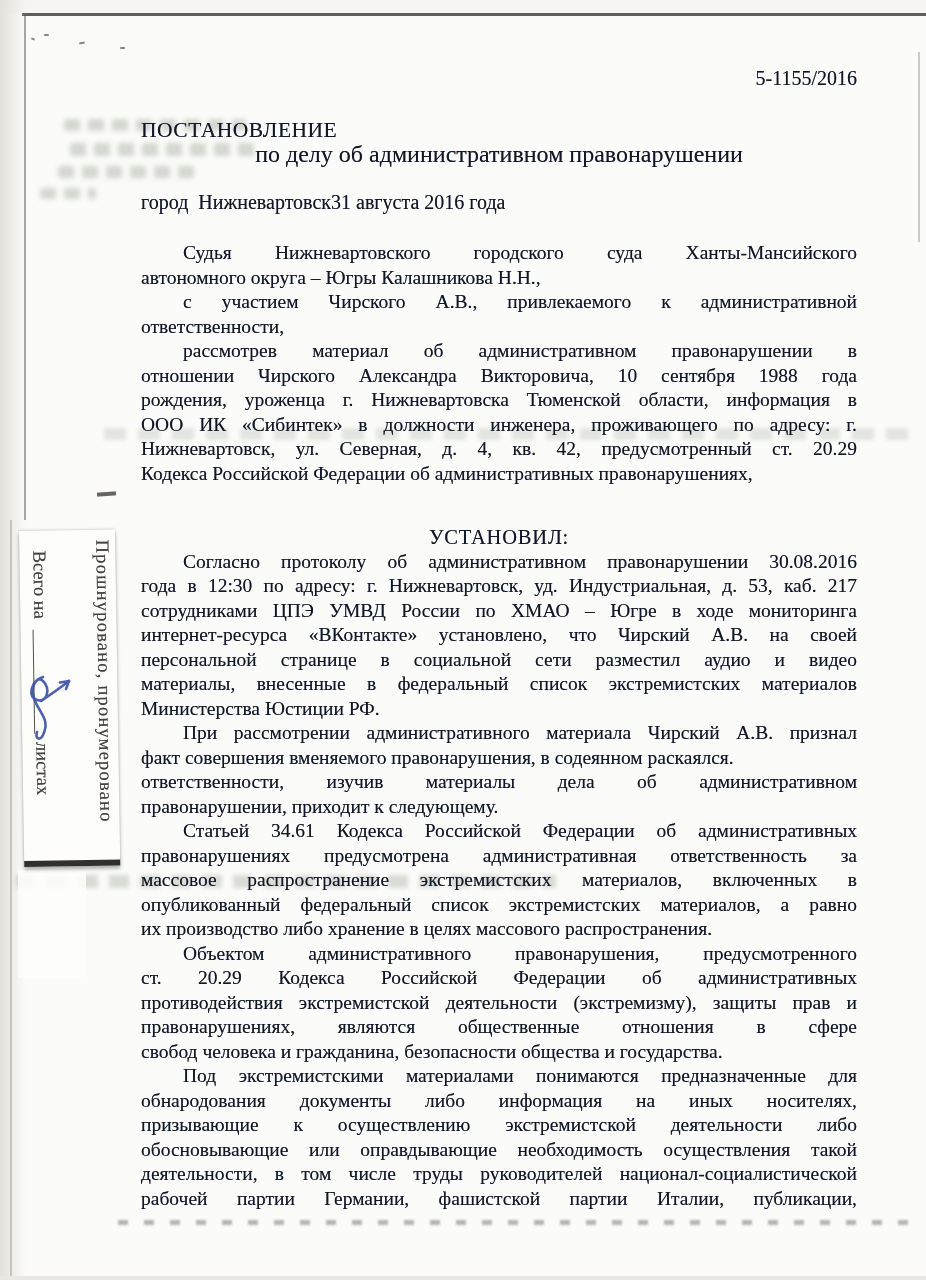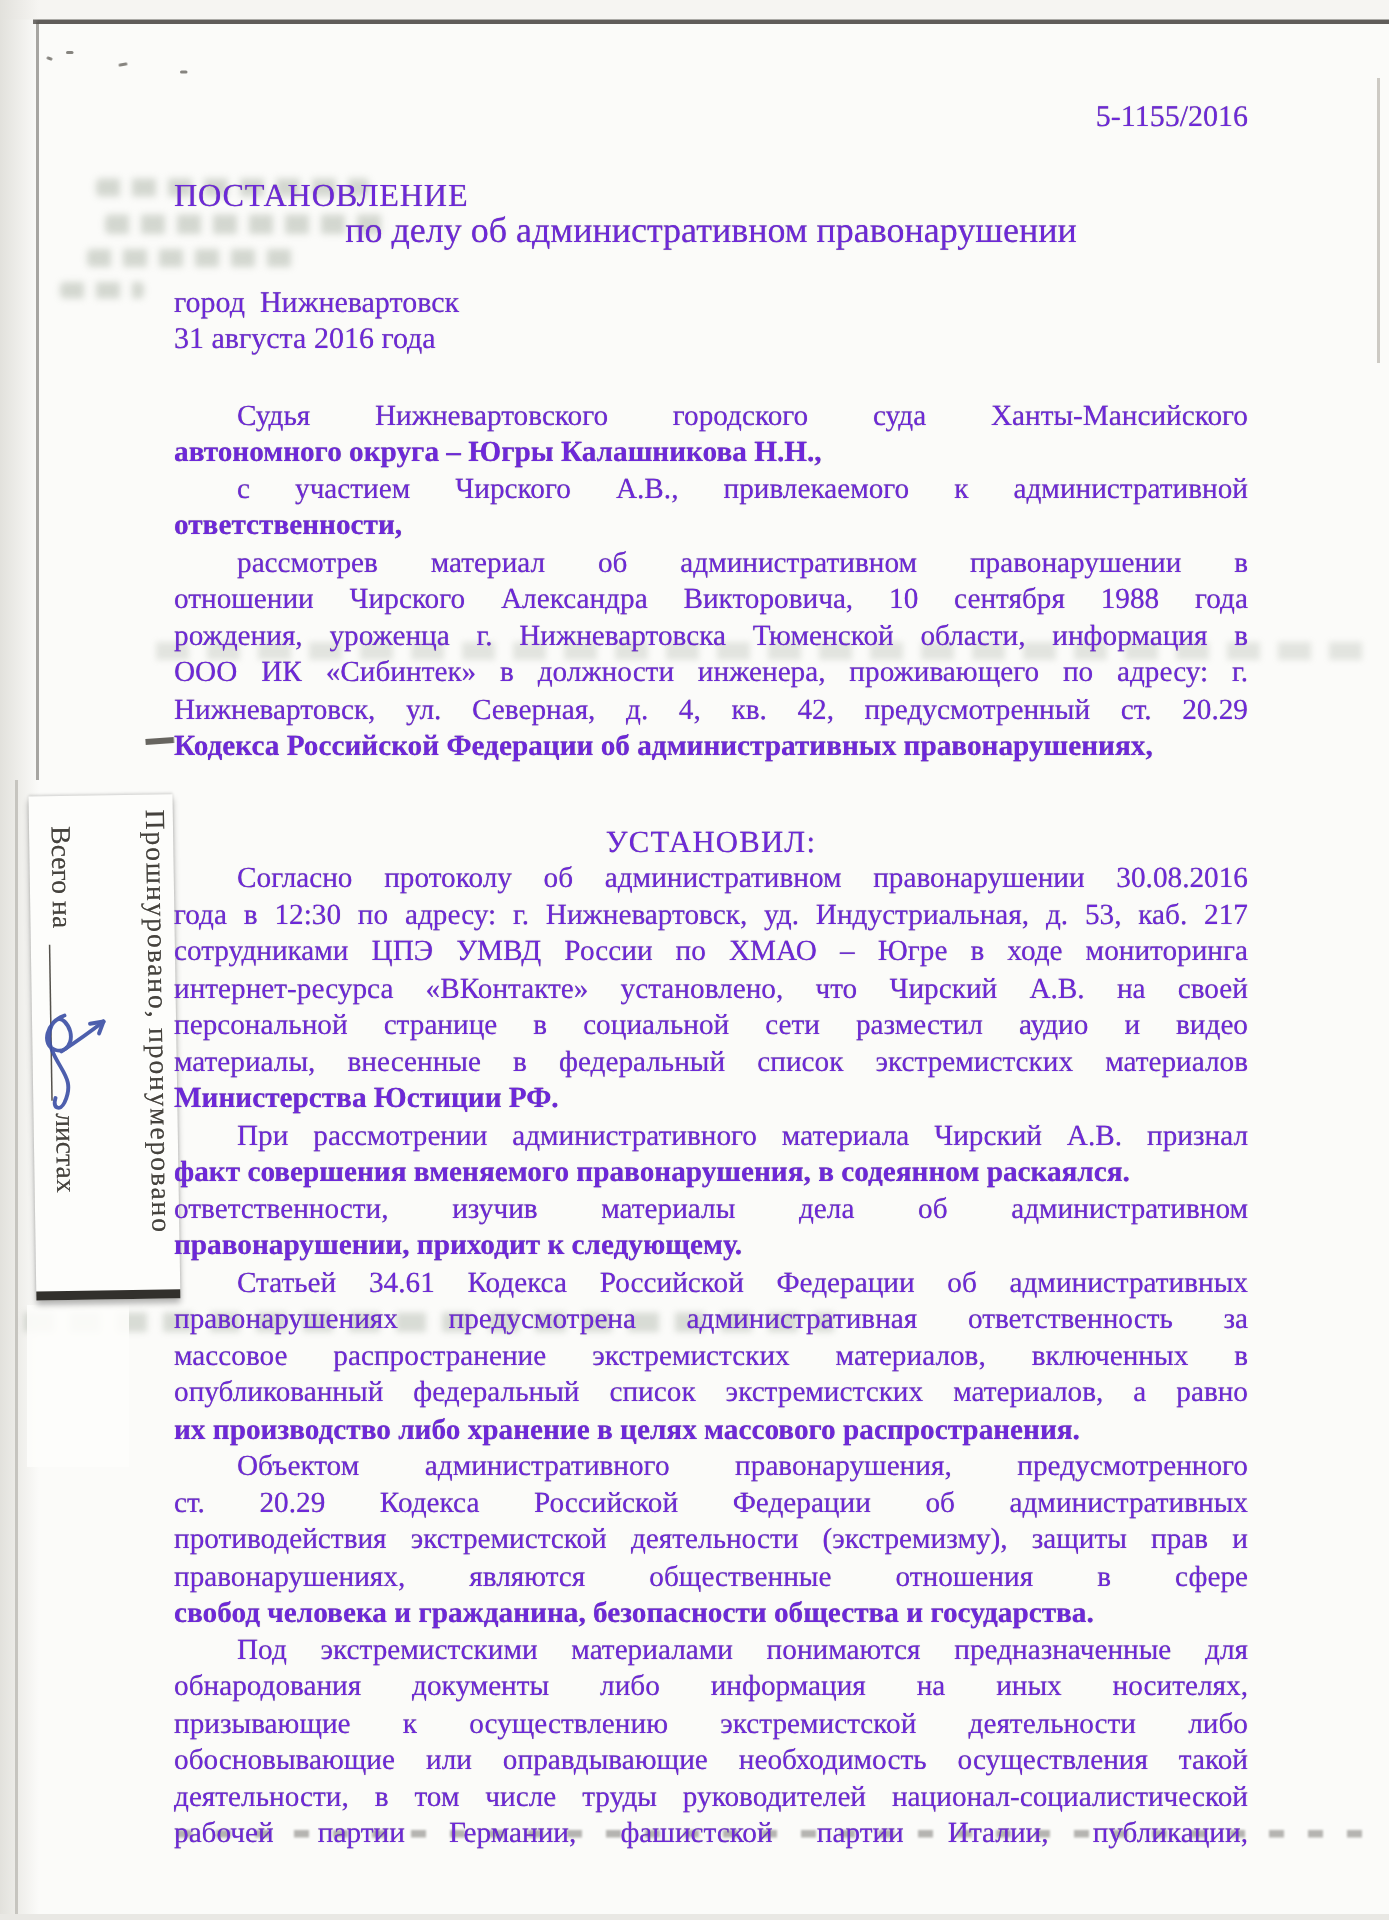--- a/index.html
+++ b/index.html
@@ -16,35 +16,35 @@
   .top-margin{position:absolute;left:0;top:0;width:926px;height:13px;background:#f6f5f2;}
   .top-edge-line{position:absolute;left:22px;top:13px;width:904px;height:2.5px;background:#4b4845;opacity:.88;filter:blur(.3px);}
   .left-shade{position:absolute;left:0;top:0;width:26px;height:1280px;background:linear-gradient(90deg,#e2e1dc,rgba(255,255,255,0));}
   .left-line-upper{position:absolute;left:24px;top:15px;width:2px;height:505px;background:#57544e;opacity:.5;filter:blur(.3px);}
   .left-line-lower{position:absolute;left:10px;top:520px;width:2px;height:760px;background:#8f8c84;opacity:.4;filter:blur(.4px);}
   .right-edge-line{position:absolute;left:918px;top:52px;width:1.5px;height:190px;background:#c4c1bb;opacity:.85;}
   .bottom-strip{position:absolute;left:0;top:1276px;width:926px;height:4px;background:#e9e8e4;}
 
   
   .textblock{
-    position:absolute;left:116px;top:0;width:716px;
-    color:#6d28d9;font-size:19.5px;line-height:24.5px;
+    position:absolute;left:141px;top:0;width:716px;
+    color:#0f172a;font-size:19.5px;line-height:24.5px;
     text-shadow:0 0 .5px rgba(64,61,57,.65);
   }
   .caseno{margin-top:66px;text-align:right;font-size:20px;}
   .doc-title{margin-top:27px;text-align:left;font-size:21.5px;letter-spacing:.5px;}
   .doc-subtitle{text-align:center;font-size:24px;}
-  .placeline{margin-top:23px;display:flex;font-size:20px;flex-direction:column;}
+  .placeline{margin-top:23px;display:flex;font-size:20px;}
   .placeline .place{white-space:pre;}
   .intro{margin-top:27px;}
   .ruling-heading{margin-top:39px;text-align:center;font-size:20.5px;letter-spacing:.8px;}
   .para{margin:0;}
   .line{text-align:justify;text-align-last:justify;white-space:normal;}
   .line.first{text-indent:42px;}
-  .line.last{text-align-last:left;font-weight:bold;}
+  .line.last{text-align-last:left;}
 
   
   .strip{
     position:absolute;left:19px;top:531px;width:96px;height:330px;
     background:#fdfdfb;transform:rotate(-.9deg);transform-origin:top left;
     border-bottom:6px solid #32302c;
     box-shadow:0 -1px 2px rgba(0,0,0,.14),0 3px 4px rgba(0,0,0,.3);
   }
   .strip-main{
     position:absolute;top:10px;right:3px;

